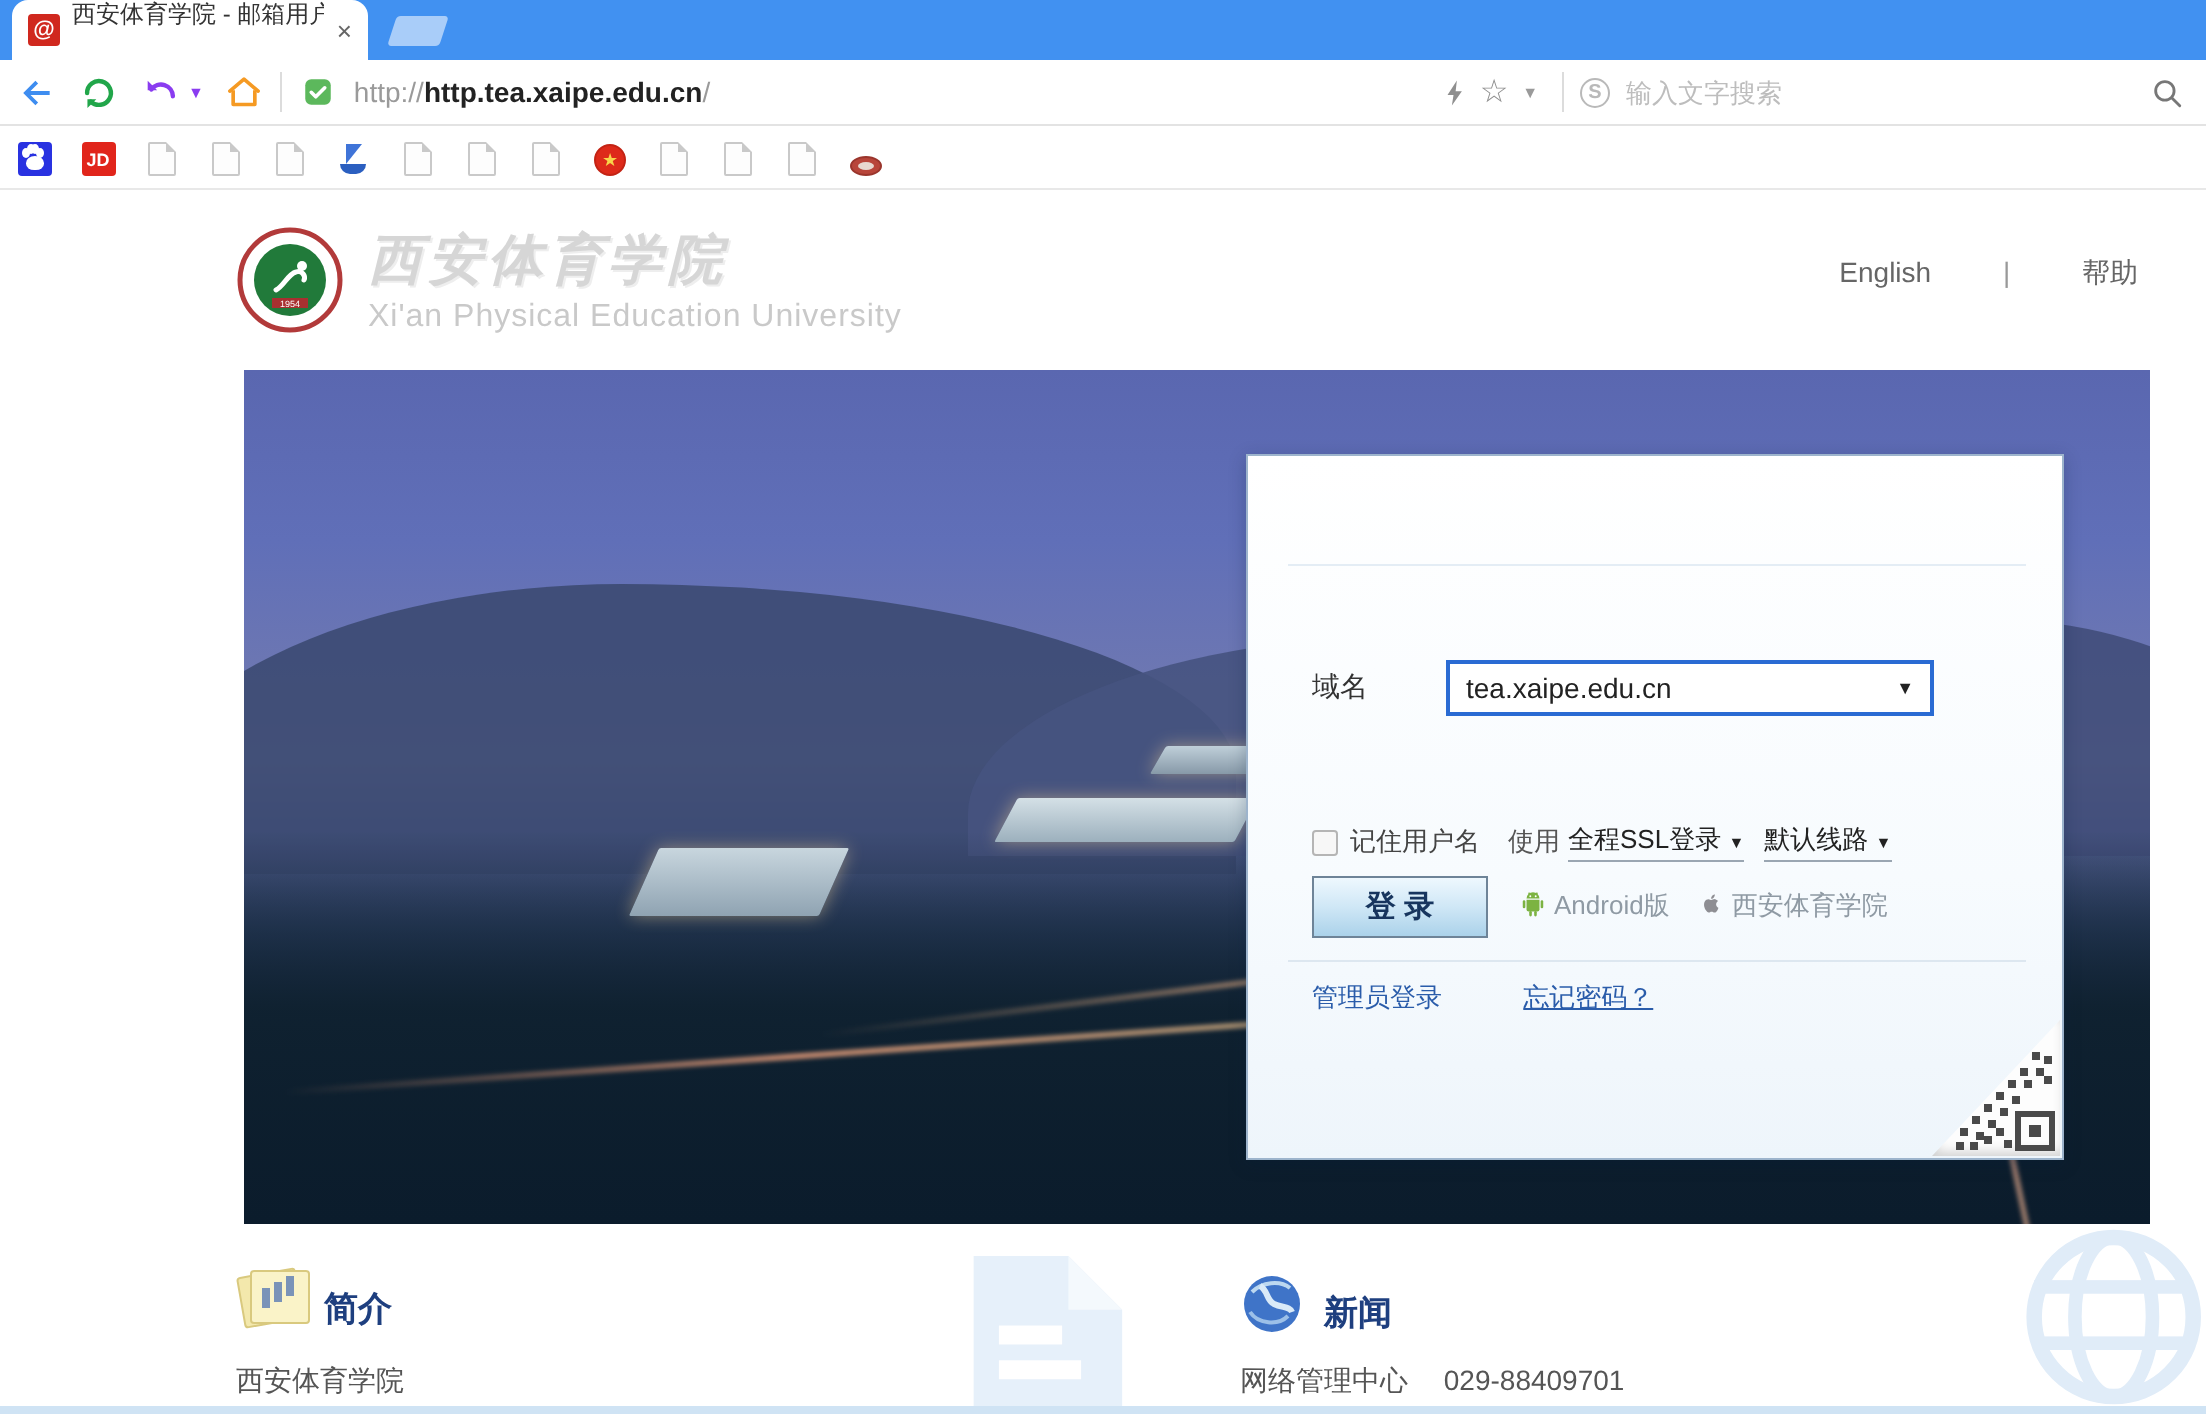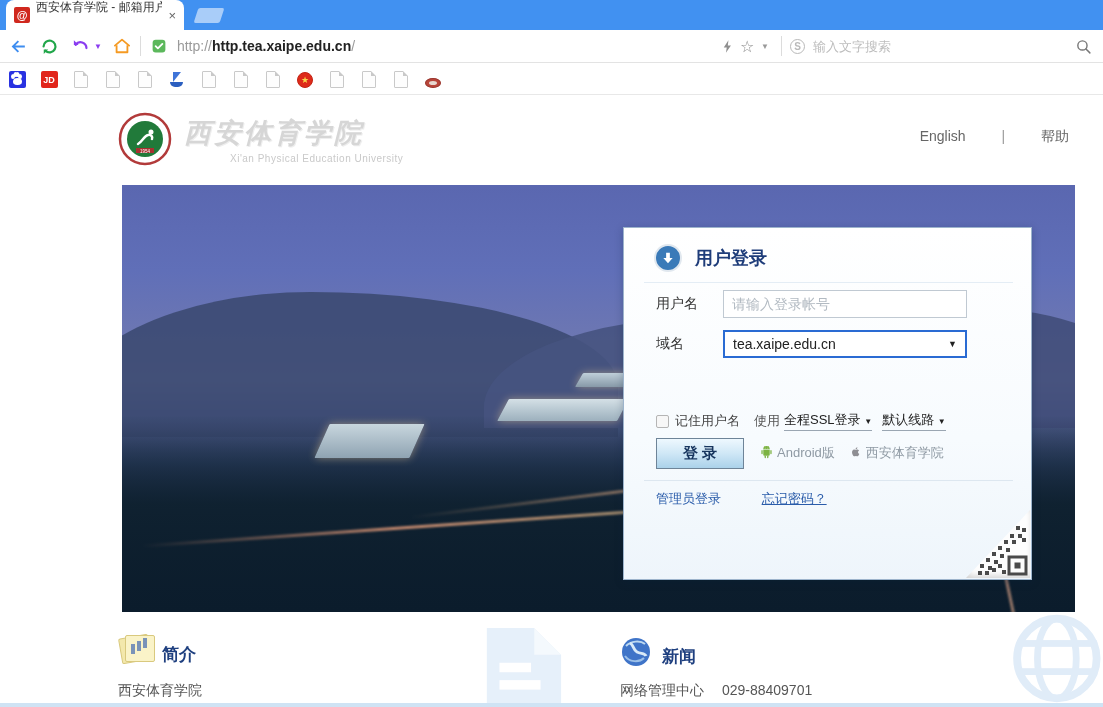--- a/index.html
+++ b/index.html
@@ -51,21 +51,21 @@
   .bm-boat .hull { position:absolute; left:1px; top:10px; width:13px; height:5px; background:#2b5fc0; border-radius:0 0 6px 6px; }
   .bm-emblem { width:16px; height:16px; border-radius:50%; background:#de2a1a; color:#f8d54a; font-size:9px;
     display:flex; align-items:center; justify-content:center; border:1px solid #c32314; }
   .bm-seal { width:16px; height:10px; background:#b8453a; border-radius:50%; border:1px solid #9a352c; position:relative; }
   .bm-seal::before { content:""; position:absolute; left:3px; top:2px; width:8px; height:4px; background:#e8d8d0; border-radius:50%; }
 
   
   #logo-wrap { position:absolute; left:118px; top:112px; display:flex; align-items:center; }
   #logo-text-zh { font-size:27px; font-weight:bold; color:#d6d6d6; letter-spacing:3px;
     font-family:"DejaVu Serif","Liberation Serif",serif; font-style:italic; text-shadow:1px 1px 0 #eee; }
-  #logo-text-en { font-size:10px; color:#c9c9c9; margin-top:2px; letter-spacing:0.5px;margin-left:46px; }
+  #logo-text-en { font-size:16px; color:#c9c9c9; margin-top:2px; letter-spacing:0.5px; }
   #header-links { position:absolute; right:34px; top:128px; font-size:14px; color:#666; }
   #header-links span { cursor:pointer;padding-left:24px; }
   #header-links .sep { margin:0 8px; color:#999; cursor:default; }
 
   
   #hero { position:absolute; left:122px; top:185px; width:953px; height:427px; overflow:hidden;
     background:linear-gradient(180deg,#5a67b0 0%,#606fb8 20%,#6d77b2 36%,#7e82a8 46%,#4f5c8a 54%,#2e4166 66%,#1b2e49 78%,#101f33 100%); }
   .mtn { position:absolute; background:#3c4a72; opacity:.9; }
   #mtn1 { left:-6%; top:25%; width:58%; height:34%; border-radius:48% 60% 0 0 / 90% 70% 0 0; }
   #mtn2 { left:38%; top:31%; width:46%; height:26%; border-radius:55% 50% 0 0 / 85% 95% 0 0; background:#465380; }
@@ -284,34 +284,22 @@
   <div class="bldg" style="left:55%;top:53%;width:110px;height:36px;background:linear-gradient(180deg,#cddae2,#90a5b4);transform:skewX(-24deg)"></div>
   <div class="bldg" style="left:48%;top:44%;width:140px;height:14px;background:linear-gradient(180deg,#bfcfd9,#8799a8);transform:skewX(-30deg)"></div>
   <div class="bldg" style="left:72%;top:62%;width:100px;height:26px;background:linear-gradient(180deg,#c2d1da,#85909e);transform:skewX(-22deg)"></div>
   <div class="bldg" style="left:78%;top:47%;width:85px;height:18px;background:linear-gradient(180deg,#c8d5dd,#8b9cab);transform:skewX(-26deg)"></div>
 
   <div class="trail" style="left:2%;top:78%;width:80%;background:linear-gradient(90deg,rgba(255,150,120,0),rgba(255,170,130,.75),rgba(255,210,150,.6),rgba(255,150,120,0));transform:rotate(-4deg)"></div>
   <div class="trail" style="left:30%;top:70%;width:55%;background:linear-gradient(90deg,rgba(255,170,130,0),rgba(255,190,140,.6),rgba(255,170,130,0));transform:rotate(-7deg)"></div>
   <div class="trail" style="left:86%;top:20%;width:75%;background:linear-gradient(90deg,rgba(255,140,150,.7),rgba(255,190,150,.55),rgba(255,140,150,0));transform:rotate(78deg);transform-origin:left top"></div>
 
   <div id="panel">
-    <div id="panel-head">
-      <span id="panel-head-icon">
-        <svg width="16" height="16" viewBox="0 0 24 24">
-            <path d="M12 20l-7-8h4.2V4h5.6v8H19z" fill="#fff"></path>
-          </svg>
-      </span>
-      <span id="panel-title">用户登录</span>
-    </div>
     <div id="panel-div1"></div>
 
-    <div class="form-row" style="top:62px">
-      <span class="form-label">用户名</span>
-      <input class="inp" placeholder="请输入登录帐号" style="">
-    </div>
 
     <div class="form-row" style="top:102px">
       <span class="form-label">域名</span>
       <span id="domain-select">
         <span>tea.xaipe.edu.cn</span>
         <span style="font-size:9px;color:#222">▼</span>
       </span>
     </div>
 
 

